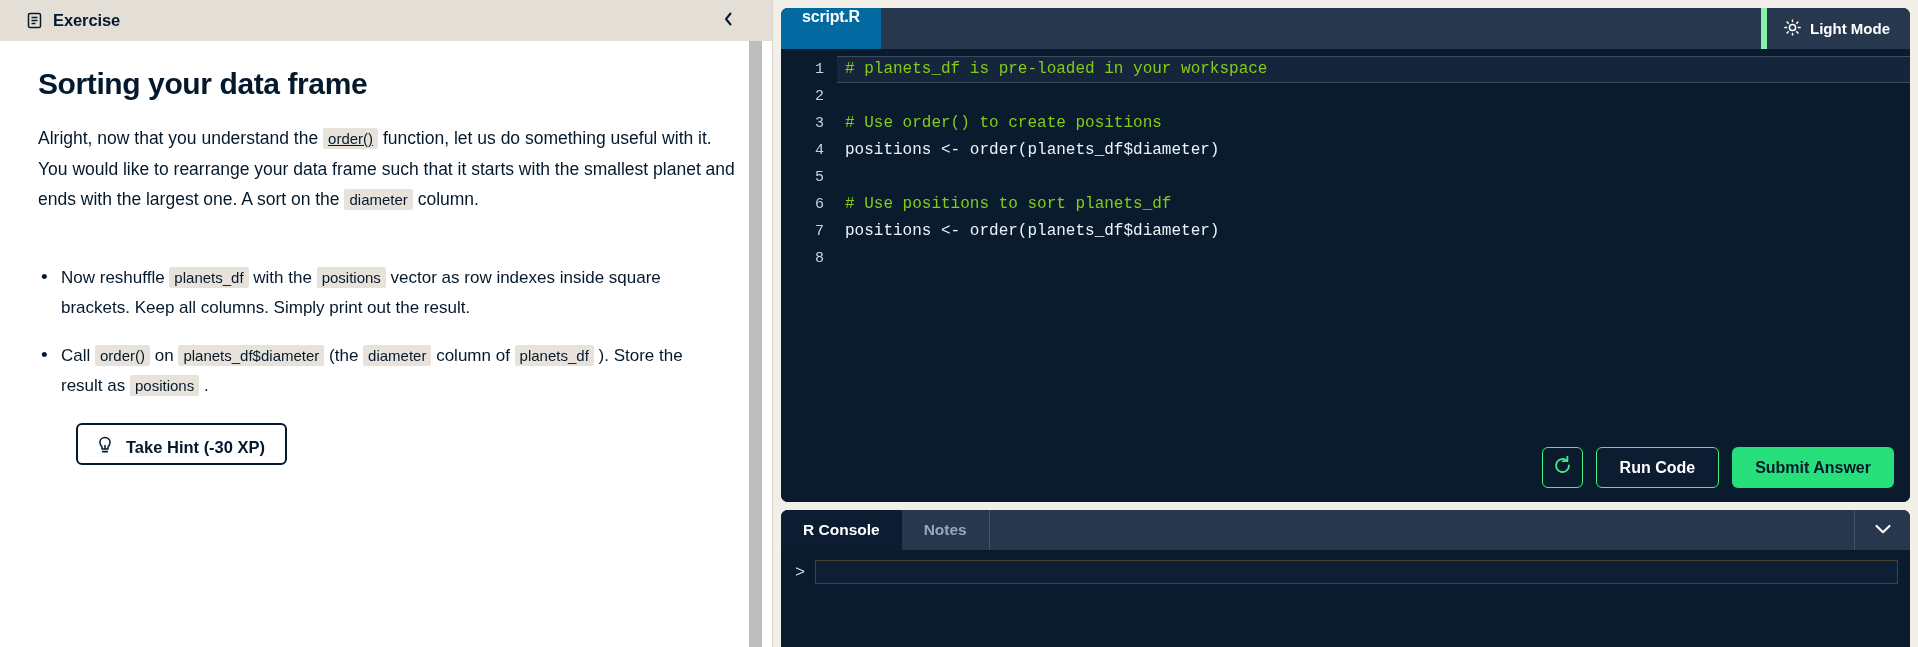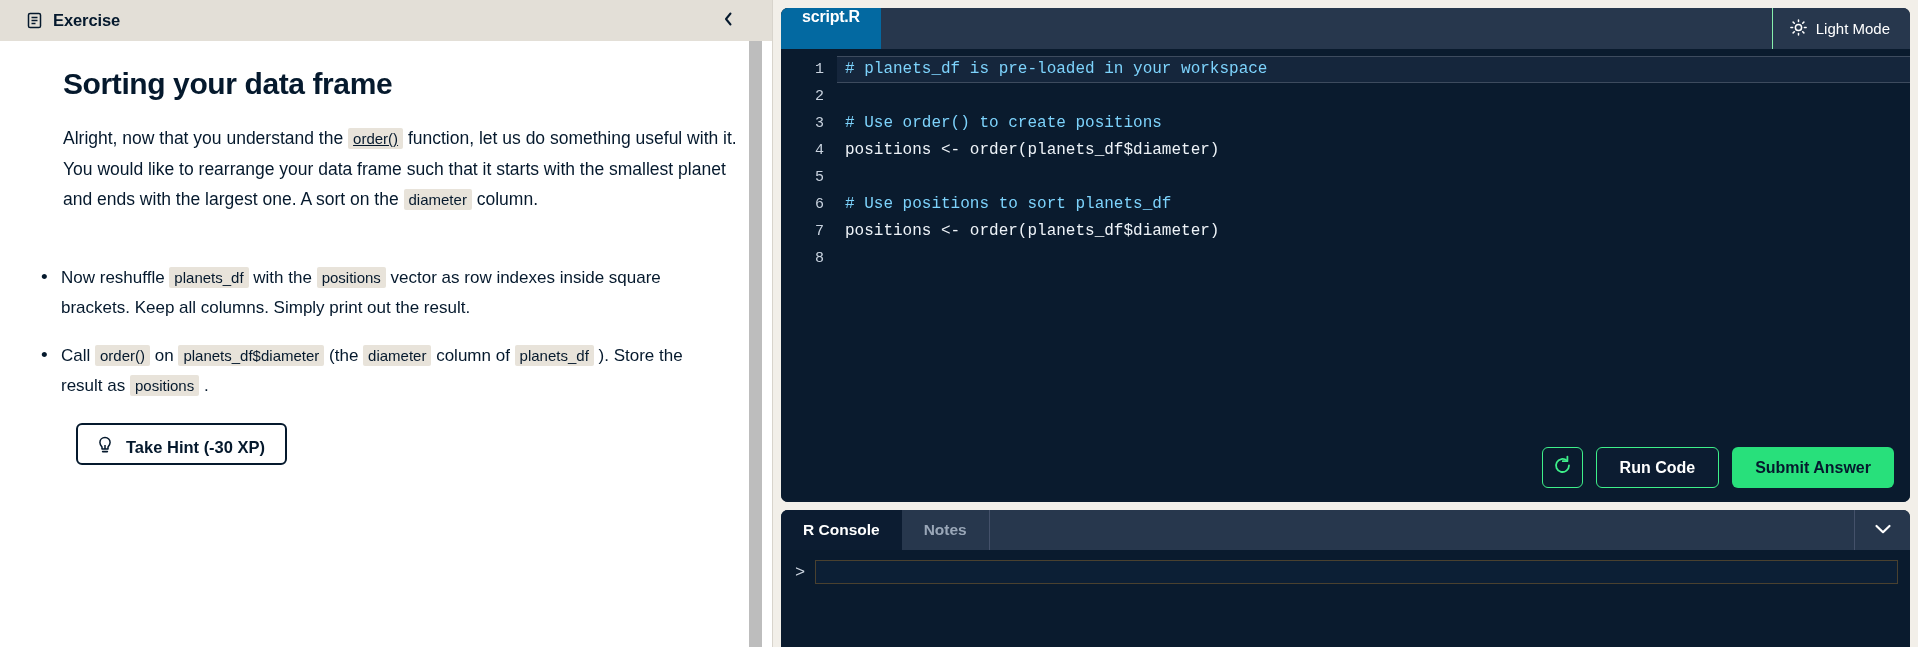--- a/index.html
+++ b/index.html
@@ -39,21 +39,20 @@
   }
   .left-body {
     flex: 1;
     background: #ffffff;
     overflow: hidden;
     position: relative;
   }
   .lesson {
     padding: 26px 20px 26px 38px;
     background: #ffffff;
-    margin-left: 25px;
   }
   .lesson h1 {
     font-size: 30px; font-weight: bold; color: #05192d;
     letter-spacing: -0.4px; margin-bottom: 22px;
   }
   .lesson p {
     font-size: 17.5px; line-height: 30px; color: #05192d;
     max-width: 700px;
   }
   code.inline {
@@ -140,22 +139,22 @@
     font-size: 16px; font-weight: bold;
     display: flex; align-items: flex-start;
     padding: 0 21px;
     letter-spacing: -0.2px;
     cursor: pointer;
   }
   .tabbar-spacer { flex: 1; }
   .light-mode-btn {
     display: flex; align-items: center; gap: 9px;
     padding: 0 20px 0 17px;
-    border-left: 1px solid #86efac;
-    color: #ffffff; font-size: 15px; font-weight: normal;
+    border-left: 6px solid #86efac;
+    color: #ffffff; font-size: 15px; font-weight: bold;
     cursor: pointer;
   }
   .code-area {
     flex: 1;
     background: #0a1b2e;
     display: flex;
     padding-top: 7px;
     font-family: "Liberation Mono", monospace;
     position: relative;
   }
@@ -172,21 +171,21 @@
     font-size: 16px; line-height: 27px;
     color: #e8edf3;
     white-space: pre;
     position: relative;
   }
   .code-lines .ln { display: block; padding-left: 8px; }
   .code-lines .ln.highlight {
     background: #15263c;
     box-shadow: inset 0 -1px 0 #3d4b5e, inset 0 1px 0 #3d4b5e;
   }
-  .tok-comment { color: #7dd3fc; }
+  .tok-comment { color: #84cc16; }
   .tok-plain { color: #eef3f8; }
 
   .editor-actions {
     position: absolute; right: 16px; bottom: 14px;
     display: flex; align-items: center; gap: 13px;
   }
   .reset-btn {
     width: 41px; height: 41px;
     border: 1.6px solid #3ef08a; border-radius: 6px;
     background: transparent;

